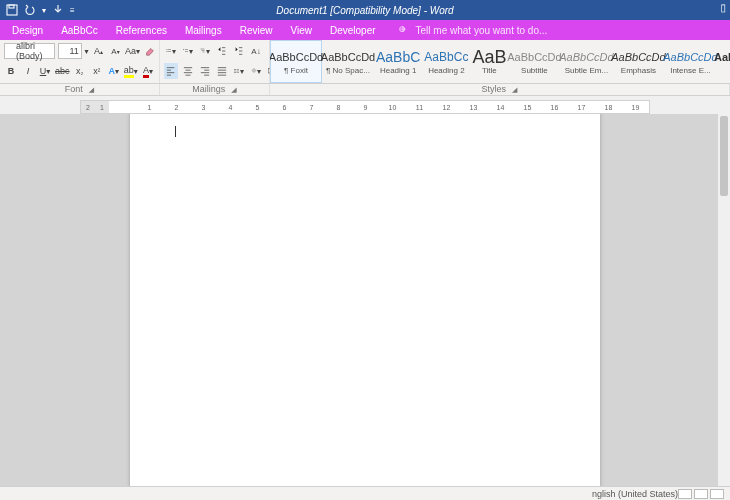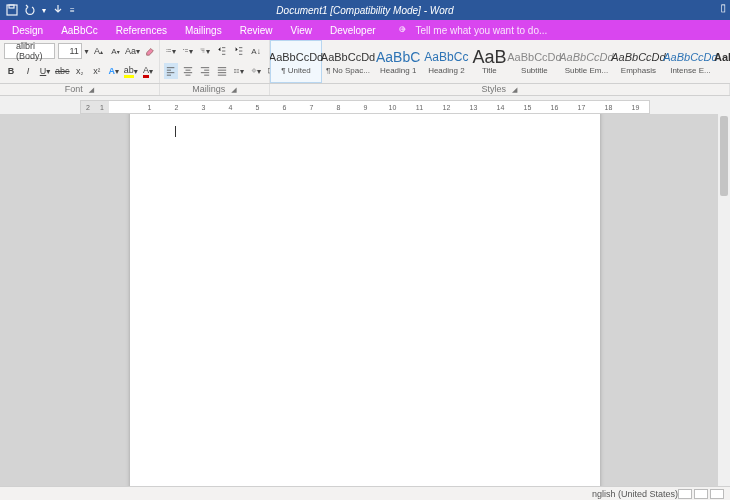--- a/index.html
+++ b/index.html
@@ -218,21 +218,21 @@
             <rect x="1" y="1" width="9" height="9" fill="none" stroke="#555"></rect>
           </svg>
           <span class="fs8">▾</span>
         </div>
     </div>
   </div>
 
   <div class="styles" id="styles">
       <div class="style-item sel">
         <div class="style-preview">AaBbCcDd</div>
-        <div class="style-label">¶ United</div>
+        <div class="style-label">¶ Foxit</div>
       </div>
       <div class="style-item">
         <div class="style-preview">AaBbCcDd</div>
         <div class="style-label">¶ No Spac...</div>
       </div>
       <div class="style-item">
         <div class="style-preview" style="color: rgb(46, 116, 181); font-size: 14px;">AaBbC</div>
         <div class="style-label">Heading 1</div>
       </div>
       <div class="style-item">

